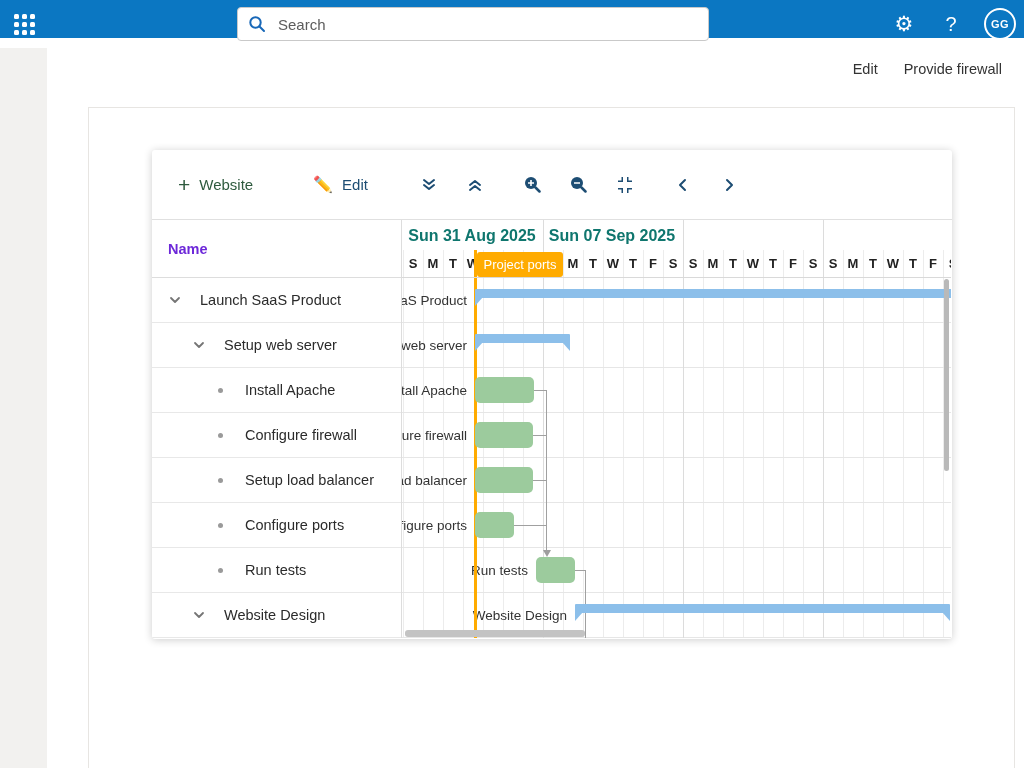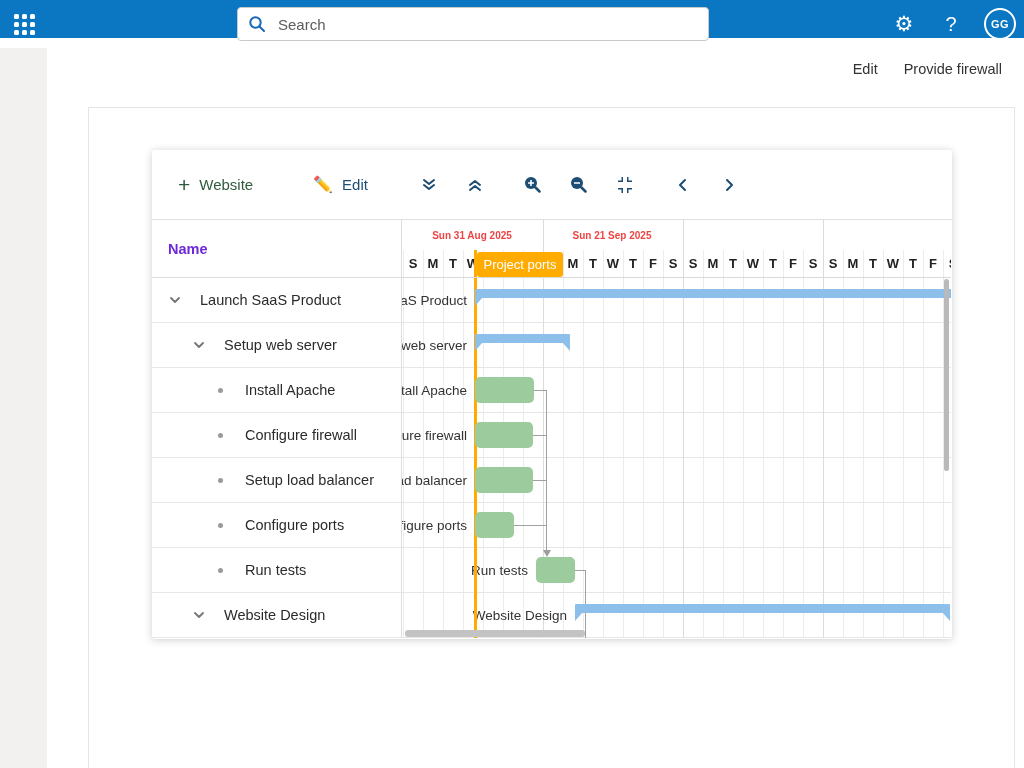--- a/index.html
+++ b/index.html
@@ -45,21 +45,21 @@
   .name-col { width:250px; border-right:1px solid #ddd; }
   .name-head { height:58px; line-height:58px; padding-left:16px; font-size:14.5px; font-weight:bold; color:#6d28d9;
                border-bottom:1px solid #ddd; }
   .name-row { height:45px; display:flex; align-items:center; border-bottom:1px solid #e8e8e8; font-size:14.5px; color:#2b2b2b; cursor:pointer; }
   .name-row .exp { width:16px; height:16px; display:flex; align-items:center; justify-content:center; flex:0 0 auto; }
   .name-row .txt { margin-left:17px; }
   .bullet { width:5px; height:5px; border-radius:50%; background:#9a9a9a; }
 
   .chart { position:relative; width:549px; overflow:hidden; }
   .week-row { position:absolute; left:0; top:0; height:30px; display:flex; }
-  .week-cell { width:140px; text-align:center; line-height:32px; font-size:10px; font-weight:bold; color:#ef4444; }
+  .week-cell { width:140px; text-align:center; line-height:32px; font-size:16px; font-weight:bold; color:#0f766e; }
   .day-row { position:absolute; left:1px; top:30px; height:28px; display:flex;
              background:repeating-linear-gradient(to right,#ececec 0 1px,transparent 1px 20px); }
   .day-cell { width:20px; text-align:center; line-height:28px; font-size:13px; font-weight:bold; color:#222; }
   .head-border { position:absolute; left:0; top:57px; width:100%; height:1px; background:#d9d9d9; z-index:5; }
   .body { position:absolute; left:0; top:58px; width:549px; height:360px;
           background:
             repeating-linear-gradient(to bottom,transparent 0 44px,#e6e6e6 44px 45px),
             repeating-linear-gradient(to right,#ececec 0 1px,transparent 1px 20px);
           background-position:0 0,1px 0; }
   .week-sep { position:absolute; top:0; width:1px; height:418px; background:#dcdcdc; z-index:1; }
@@ -228,21 +228,21 @@
                 <polyline points="4,6 8,10 12,6"></polyline>
               </svg>
             </span>
             <span class="txt">Website Design</span>
           </div>
         </div>
     </div>
     <div class="chart">
       <div class="week-row" id="week-row">
           <div class="week-cell">Sun 31 Aug 2025</div>
-          <div class="week-cell">Sun 21 Sep 2025</div>
+          <div class="week-cell">Sun 07 Sep 2025</div>
         </div>
       <div class="day-row" id="day-row">
           <div class="day-cell">S</div>
           <div class="day-cell">M</div>
           <div class="day-cell">T</div>
           <div class="day-cell">W</div>
           <div class="day-cell">T</div>
           <div class="day-cell">F</div>
           <div class="day-cell">S</div>
           <div class="day-cell">S</div>

